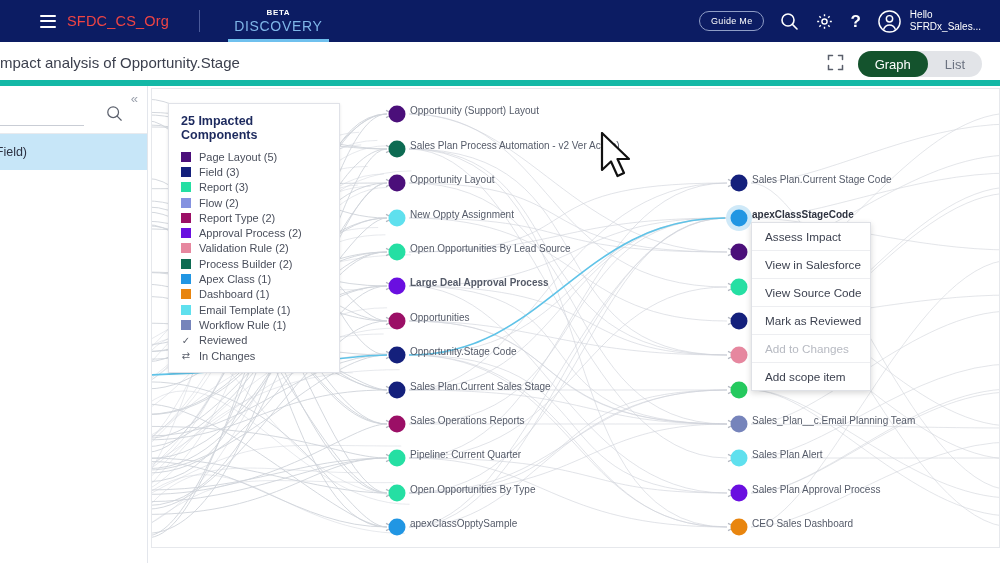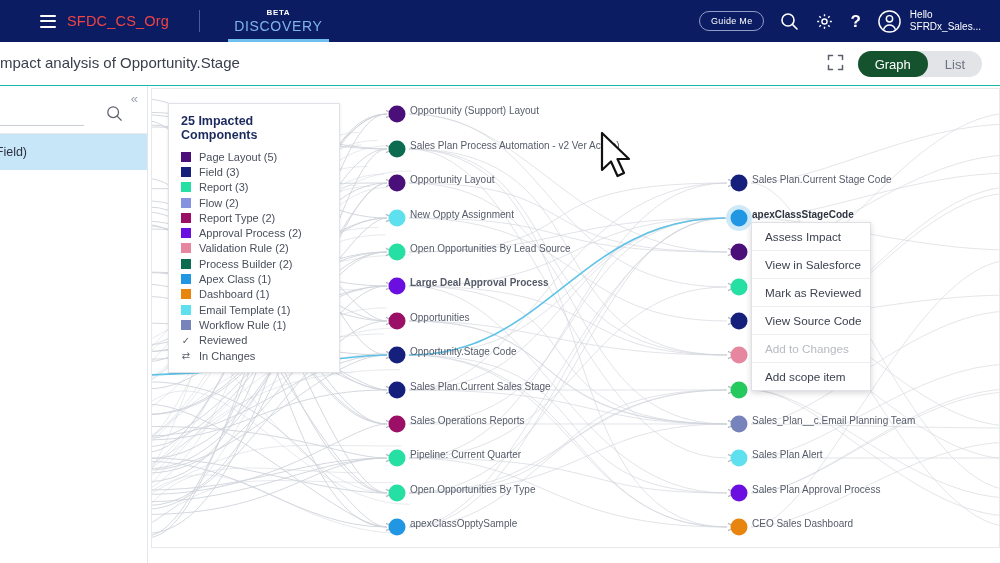--- a/index.html
+++ b/index.html
@@ -52,21 +52,21 @@
   }
   .nav-icon { cursor: pointer; display: flex; align-items: center; }
   .nav-icon svg { display: block; }
   .help-q { color: #ffffff; font-size: 17px; font-weight: bold; cursor: pointer; line-height: 1; }
   .user-box { display: flex; align-items: center; gap: 8px; cursor: pointer; }
   .user-text { display: flex; flex-direction: column; color: #ffffff; font-size: 10px; line-height: 12px; }
 
   
   .subheader {
     position: absolute; left: 0; top: 42px; width: 1000px; height: 44px;
-    background: #ffffff; border-bottom: 1px solid #14b8a6;
+    background: #ffffff; border-bottom: 6px solid #14b8a6;
   }
   .page-title {
     position: absolute; left: 0; top: 12px; font-size: 15px; color: #3b3f4d;
     white-space: nowrap;
   }
   .view-controls {
     position: absolute; right: 18px; top: 9px; display: flex; align-items: center; gap: 14px;
   }
   .expand-icon { cursor: pointer; }
   .toggle-group {
@@ -530,22 +530,22 @@
       <div class="node-label" style="left: 752px; top: 415px;">Sales_Plan__c.Email Planning Team</div>
       <div class="node-label" style="left: 752px; top: 449px;">Sales Plan Alert</div>
       <div class="node-label" style="left: 752px; top: 484px;">Sales Plan Approval Process</div>
       <div class="node-label" style="left: 752px; top: 518px;">CEO Sales Dashboard</div>
     </div>
 
   <div class="ctxmenu">
     <div id="ctx-items">
         <div class="ctx-item">Assess Impact</div>
         <div class="ctx-item">View in Salesforce</div>
+        <div class="ctx-item">View Source Code</div>
         <div class="ctx-item">Mark as Reviewed</div>
-        <div class="ctx-item">View Source Code</div>
         <div class="ctx-item disabled">Add to Changes</div>
         <div class="ctx-item">Add scope item</div>
       </div>
   </div>
 
   <div class="cursor">
     <svg width="38" height="50" viewBox="0 0 38 50">
       <path d="M2 1 L2 38 L11 29.5 L17.5 44 L24 41 L17.5 27 L29 27 Z" fill="#ffffff" stroke="#111111" stroke-width="2.2" stroke-linejoin="round"></path>
     </svg>
   </div>

